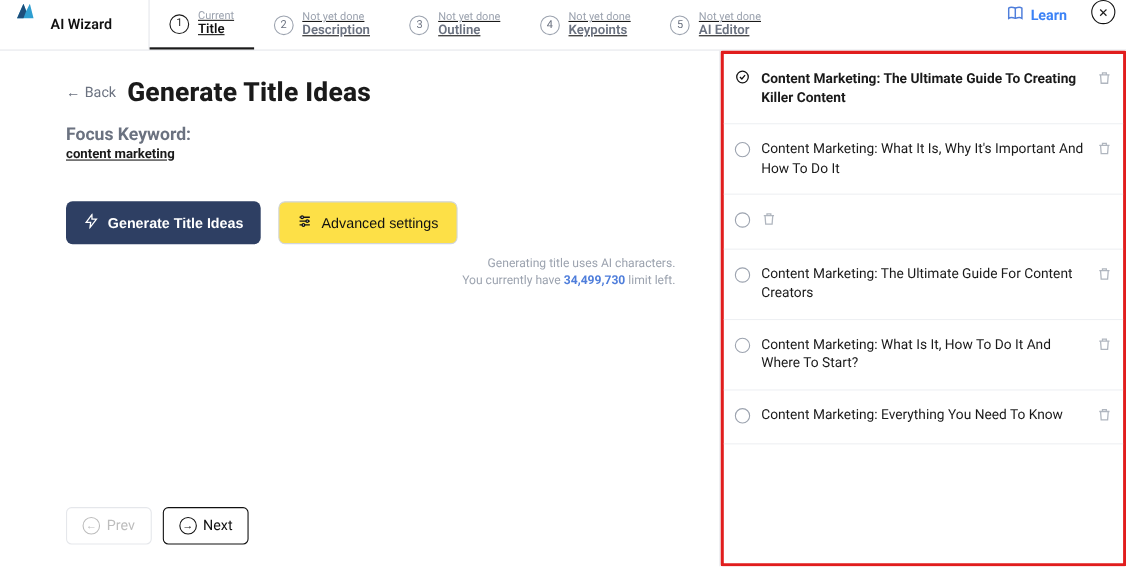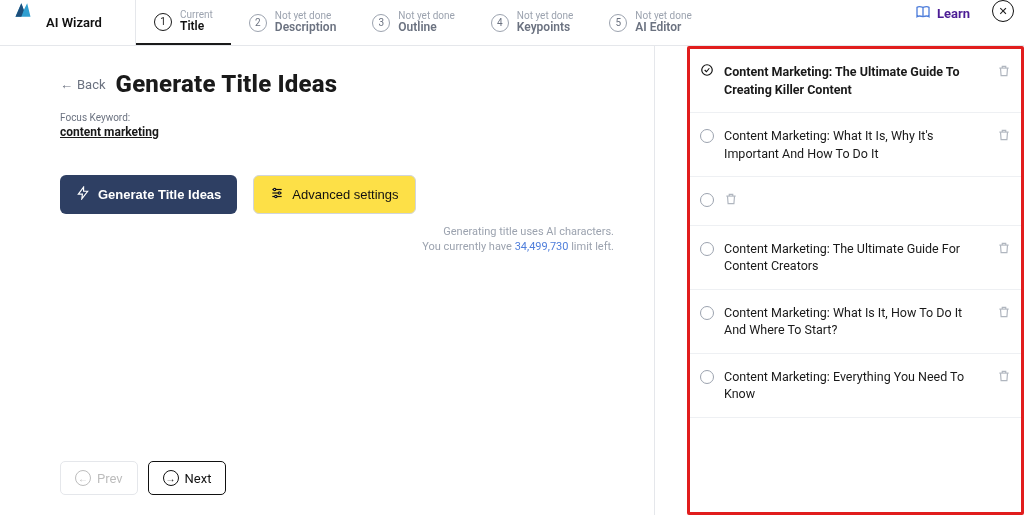--- a/index.html
+++ b/index.html
@@ -61,29 +61,29 @@
   .step-circle {
     width: 18px; height: 18px; border-radius: 50%;
     border: 1.5px solid #9ca3af;
     color: #6b7280;
     font-size: 10px;
     display: flex; align-items: center; justify-content: center;
   }
   .step.current .step-circle {
     border-color: #1a1a1a; color: #1a1a1a;
   }
-  .step-labels { line-height: 1.1; }
+  .step-labels { line-height: 1.1; text-decoration: underline; }
   .step-status { font-size: 10px; color: #9ca3af; }
   .step-name { font-size: 12px; font-weight: 600; color: #6b7280; }
   .step.current .step-name { color: #111; }
 
   .topbar-spacer { flex: 1; }
   .learn {
     display: flex; align-items: center; gap: 6px;
-    font-weight: 700; font-size: 13px; color: #4c1d95;
+    font-weight: 700; font-size: 13px; color: #3b82f6;
     padding: 4px 8px; cursor: pointer;
   }
   .close-btn {
     width: 22px; height: 22px; margin-left: 14px;
     display: flex; align-items: center; justify-content: center;
     cursor: pointer;
     border: 1.5px solid #111; border-radius: 50%; font-size: 11px;
   }
 
   
@@ -95,47 +95,46 @@
     flex: 1;
     padding: 24px 40px 24px 60px;
     position: relative;
   }
   .right {
     width: 370px;
     border-left: 1px solid #e5e7eb;
     overflow-y: hidden;
     display: flex;
     flex-direction: column;
-    padding-left: 32px;
   }
 
   
   .back-row { display: flex; align-items: center; gap: 10px; margin-bottom: 14px;}
   .back-link { color: #6b7280; font-size: 13px; cursor: pointer; display: inline-flex; align-items:center; gap:4px;}
   h1.page-title { font-size: 24px; font-weight: 800; letter-spacing: 0.2px; }
 
-  .focus-label { font-size: 10px; color: #6b7280; margin-top: 8px;}
+  .focus-label { font-size: 16px; color: #6b7280; margin-top: 8px; font-weight: bold;}
   .focus-value { font-size: 12px; font-weight: 700; margin-top: 2px; text-decoration: underline; }
 
   .btn-row { display: flex; gap: 16px; margin-top: 36px; }
   .btn-primary {
     background: #2e3f63; color: #fff;
     padding: 10px 16px; border-radius: 6px;
     display: inline-flex; align-items: center; gap: 8px;
     font-weight: 600; font-size: 13px; cursor: pointer; border: none;
   }
   .btn-secondary {
     background: #fde047; color: #111;
     padding: 10px 16px; border-radius: 6px;
     border: 1px solid #d1d5db;
     display: inline-flex; align-items: center; gap: 8px;
     font-weight: 500; font-size: 13px; cursor: pointer;
   }
   .hint { margin-top: 10px; color: #9ca3af; font-size: 11px; line-height: 1.4; text-align: right;}
-  .hint .count { color: #4f7edb; }
+  .hint .count { color: #4f7edb; font-weight: bold; }
 
   .pager {
     position: absolute;
     bottom: 20px;
     left: 60px;
     display: flex; gap: 10px;
   }
   .pager-btn {
     display: inline-flex; align-items: center; gap: 6px;
     border: 1px solid #cfcfcf; border-radius: 5px;

